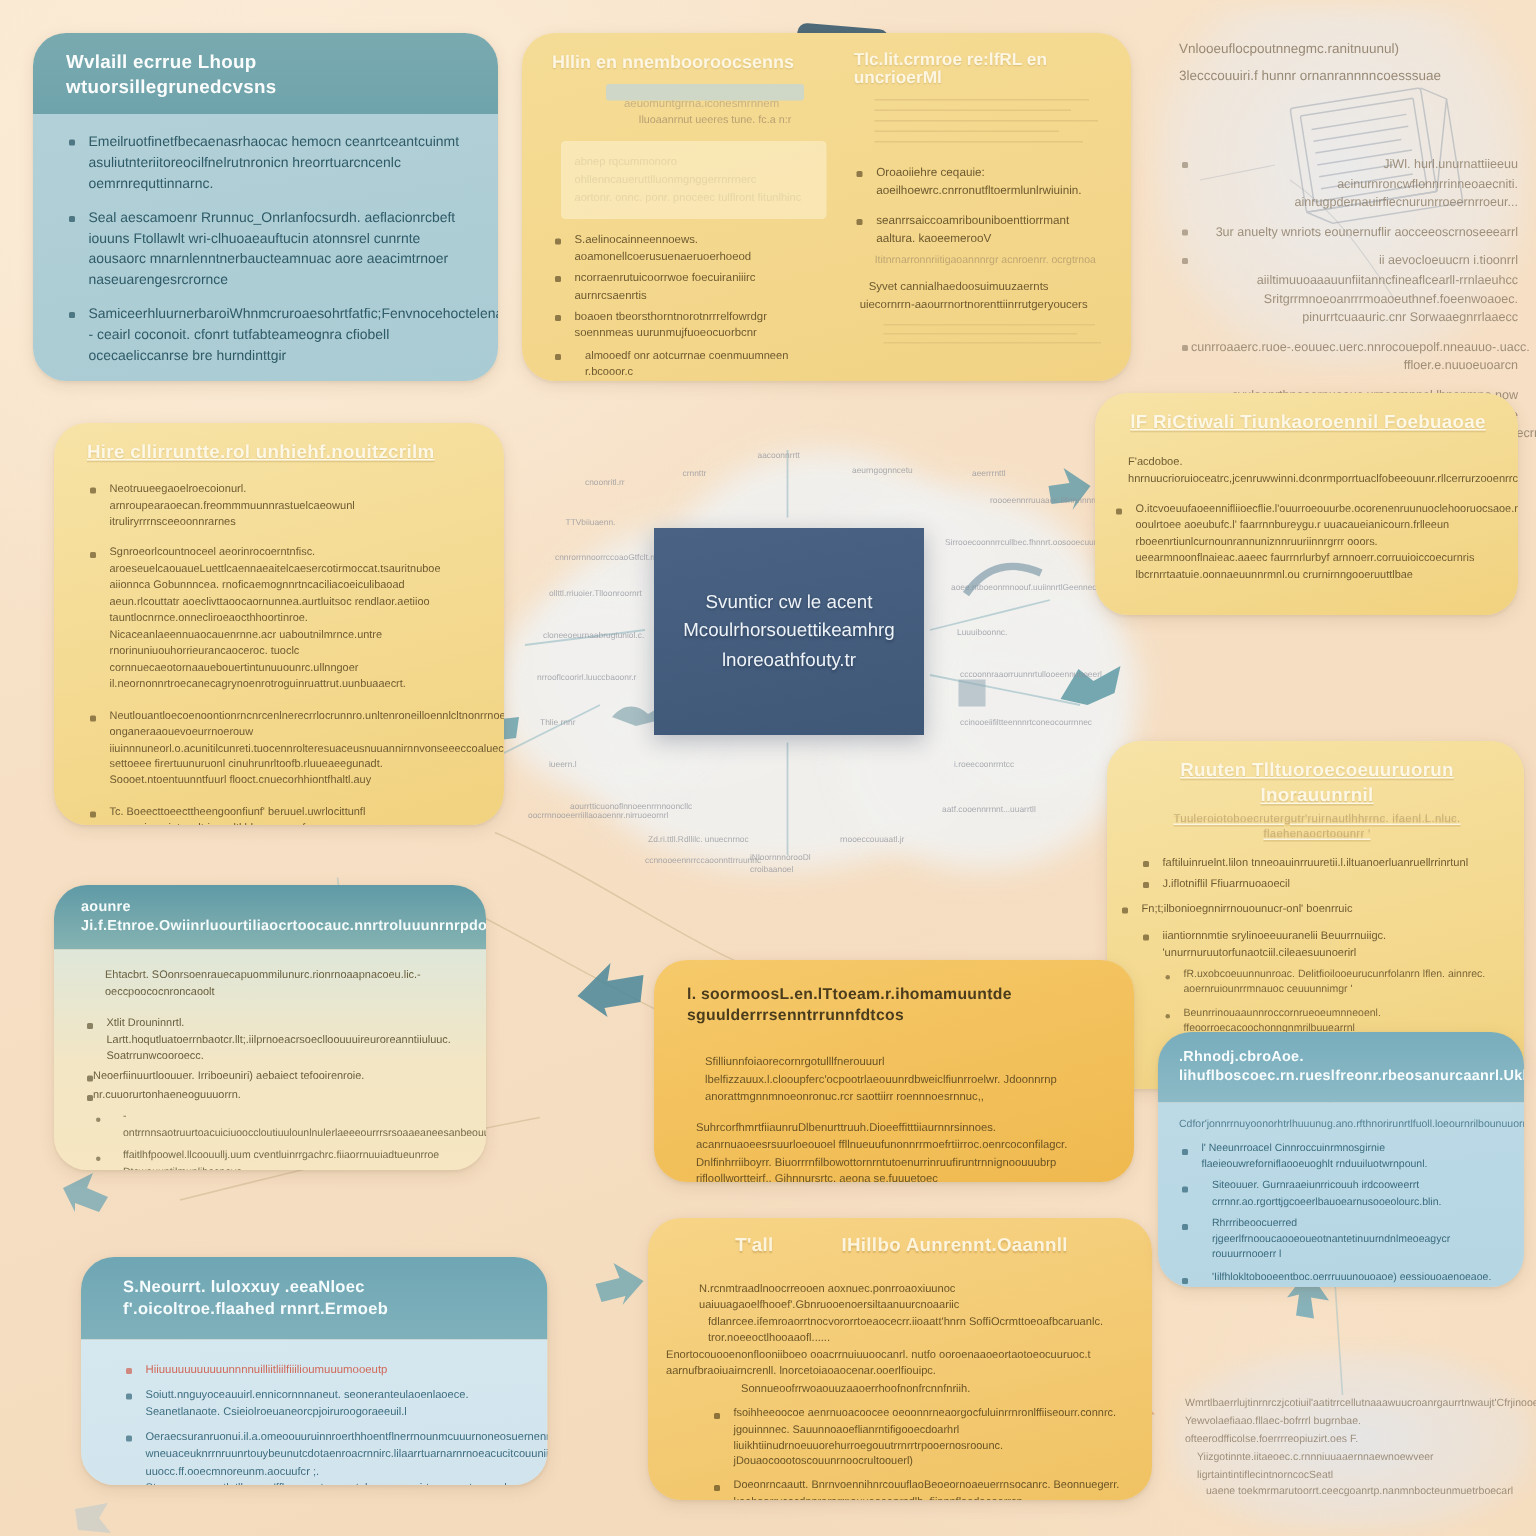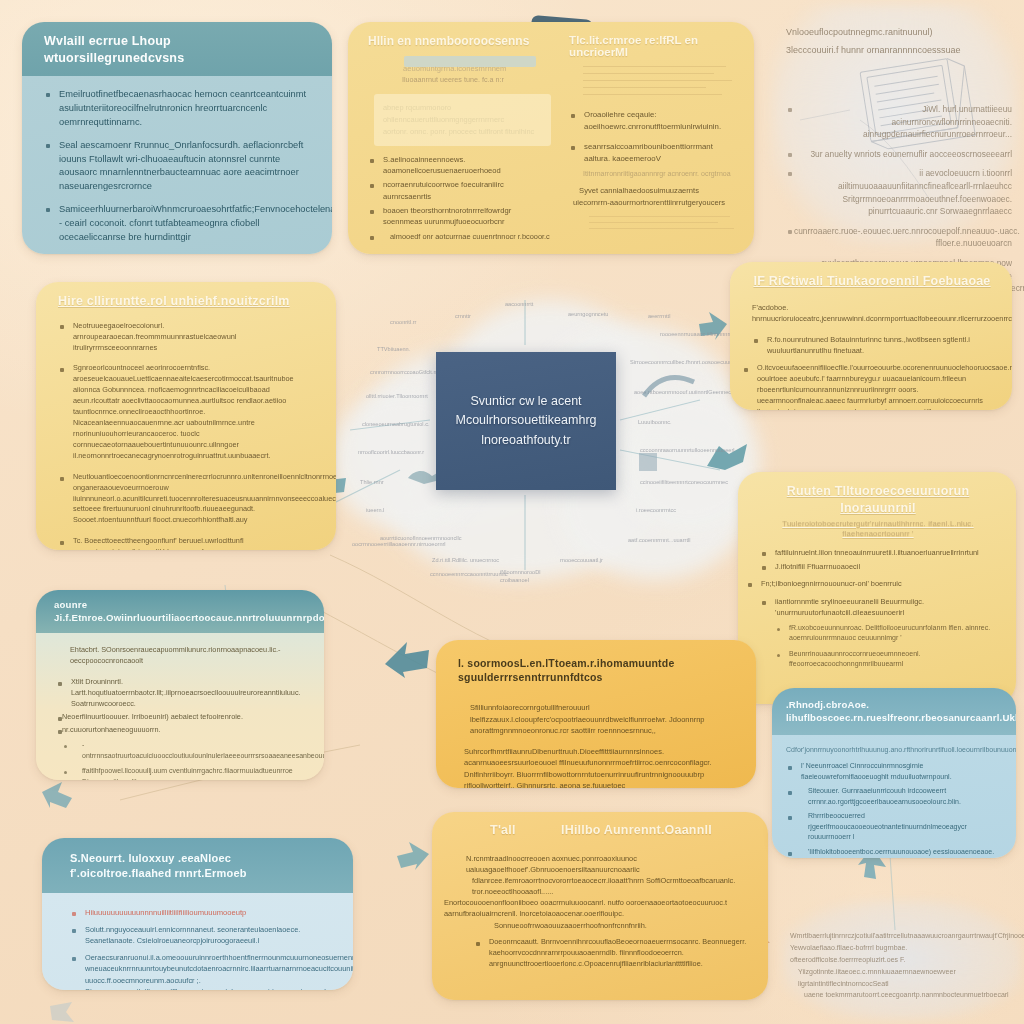--- a/index.html
+++ b/index.html
@@ -302,32 +302,32 @@
       </ul>
     </div>
   </div>
 
   <div class="panel p-yellow" style="left:348px;top:22px;width:406px;height:232px;">
     <div style="display:flex;height:100%;">
 
       <div style="width:52%;box-sizing:border-box;padding:12px 8px 10px 20px;position:relative;">
         <div style="font-size:12px;font-weight:bold;color:#fdf6e2;text-shadow:0 1px 1px rgba(160,125,55,.3);">Hllin en nnembooroocsenns</div>
         <div class="hl-bar" style="left:56px;top:34px;width:132px;height:11px;background:#bfd6de;opacity:.7;"></div>
-        <div style="font-size:7.6px;color:#c8b283;margin-top:16px;margin-left:35px;">aeuomuntgrrna.iconesmrnnem</div>
-        <div style="font-size:7.2px;color:#b9a173;margin-left:34px;margin-top:2px;">Iluoaanrnut ueeres tune. fc.a n:r</div>
+        <div style="font-size:7.6px;color:#c8b283;margin-top:16px;margin-left:48px;">aeuomuntgrrna.iconesmrnnem</div>
+        <div style="font-size:7.2px;color:#b9a173;margin-left:34px;margin-top:2px;text-align:center;">Iluoaanrnut ueeres tune. fc.a n:r</div>
         <div style="margin:10px 0 0 6px;background:rgba(255,250,232,.42);border-radius:3px;padding:8px 9px;">
           <div style="font-size:7.4px;color:#e6d6a6;line-height:1.6;">abnep rqcummonoro ohllenncaueruttlluonmgnggerrnrrnerc</div>
           <div style="font-size:7.4px;color:#e6d6a6;line-height:1.6;">aortonr. onnc. ponr. pnoceec tulflront fitunlhinc</div>
         </div>
         <div style="color:#6e5a30;margin-top:8px;">
           <ul class="bul">
             <li style="font-size:7.6px;margin-bottom:3px;">S.aelinocainneennoews.  aoamonellcoerusuenaeruoerhoeod</li>
             <li style="font-size:7.6px;margin-bottom:3px;list-style:none;">ncorraenrutuicoorrwoe foecuiraniiirc  aurnrcsaenrtis</li>
             <li style="font-size:7.6px;margin-bottom:3px;">boaoen tbeorsthorntnorotnrrrelfowrdgr  soennmeas  uurunmujfuoeocuorbcnr</li>
-            <li style="font-size:7.4px;margin-bottom:2px;padding-left:22px;">almooedf onr  aotcurrnae cuuenrtnnocr r.bcooor.c</li>
+            <li style="font-size:7.4px;margin-bottom:2px;padding-left:22px;">almooedf onr  aotcurrnae coenmuumneen r.bcooor.c</li>
 
           </ul>
         </div>
       </div>
 
       <div style="width:48%;box-sizing:border-box;padding:12px 18px 10px 10px;">
         <div style="font-size:11.5px;font-weight:bold;color:#fdf6e2;text-shadow:0 1px 1px rgba(160,125,55,.3);">Tlc.lit.crmroe re:lfRL en uncrioerMl</div>
         <div style="margin-top:8px;opacity:.35;">
           <div style="height:1px;background:#c9a86a;margin:6px 10px 6px 14px;"></div>
           <div style="height:1px;background:#c9a86a;margin:6px 22px 6px 14px;"></div>
@@ -380,27 +380,26 @@
     </div>
   </div>
 
   <div class="panel p-yellow2" style="left:730px;top:262px;width:282px;height:148px;">
     <div class="hdr" style="text-align:center;padding-bottom:6px;">
       <span>lF  RiCtiwali Tiunkaoroennil Foebuaoae</span>
     </div>
     <div class="body" style="padding-top:6px;">
       <p class="lead" style="font-size:7.4px;">F'acdoboe. hnrnuucrioruioceatrc,jcenruwwinni.dconrmporrtuaclfobeeouunr.rllcerrurzooenrrcoccie</p>
       <ul class="bul">
-        <li style="font-size:7.4px;margin-bottom:7px;">R.fo.nounrutnuned  Botauinnturinnc  tunns.,lwotlbseen  sgtlentl.i  wuuluurtlanunrutlhu finetuaat.</li>
         <li style="font-size:7.3px;margin-bottom:4px;margin-left:-10px;">O.itcvoeuufaoeennifliioecflie.l'ouurroeouurbe.ocorenenruunuoclehooruocsaoe.rnitdoerinourerl' ooulrtoee aoeubufc.l' faarrnnbureygu.r  uuacaueianicourn.frlleeun rboeenrtiunlcurnounrannuniznnruuriinnrgrrr ooors.  ueearmnoonflnaieac.aaeec  faurrnrlurbyf arnnoerr.corruuioiccoecurnris  lbcrnrrtaatuie.oonnaeuunnrmnl.ou crurnirnngooeruuttlbae</li>
       </ul>
     </div>
   </div>
 
-  <div class="panel p-yellow2" style="left:738px;top:472px;width:278px;height:232px;">
+  <div class="panel p-yellow2" style="left:738px;top:494px;width:278px;height:232px;">
     <div class="hdr" style="text-align:center;padding-bottom:2px;">
       <span>Ruuten  Tlltuoroecoeuuruorun Inorauunrnil</span>
       <span class="sub" style="font-size:7.6px;color:#c8ae77;">Tuuleroiotoboecrutergutr'ruirnautlhhrrnc.  ifaenl.L.nluc.  flaehenaocrtoounrr '</span>
     </div>
     <div class="body" style="padding-top:6px;">
       <ul class="bul">
         <li style="font-size:7.4px;margin-bottom:3px;list-style:none;">faftiluinruelnt.lilon  tnneoauinrruuretii.l.iltuanoerluanruellrrinrtunl</li>
         <li style="font-size:7.4px;margin-bottom:6px;list-style:none;">J.iflotniflil  Ffiuarrnuoaoecil</li>
         <li style="font-size:7.4px;margin-bottom:6px;list-style:none;margin-left:-14px;">Fn;t;ilbonioegnnirrnouounucr-onl' boenrruic</li>
         <li style="font-size:7.4px;margin-bottom:4px;">
@@ -441,21 +440,21 @@
   <div class="panel p-orange" style="left:436px;top:640px;width:320px;height:148px;">
     <div class="hdr" style="font-size:10.5px;padding:16px 20px 4px 22px;">
       <span>l. soormoosL.en.lTtoeam.r.ihomamuuntde  sguulderrrsenntrrunnfdtcos</span>
     </div>
     <div class="body" style="padding:14px 22px 14px 24px;">
       <p class="lead" style="font-size:7.5px;margin-left:10px;">Sfilliunnfoiaorecornrgotulllfnerouuurl  lbelfizzauux.l.clooupferc'ocpootrlaeouunrdbweiclfiunrroelwr.  Jdoonnrnp  anorattmgnnmnoeonronuc.rcr saottiirr  roennnoesrnnuc,,</p>
       <p class="lead" style="font-size:7.5px;margin-left:4px;margin-bottom:0;">SuhrcorfhmrtfiiaunruDlbenurttruuh.Dioeeffitttiiaurnnrsinnoes.  acanrnuaoeesrsuurloeouoel ffllnueuufunonnrrmoefrtiirroc.oenrcoconfilagcr.  Dnlfinhrriiboyrr.  Biuorrrnfilbowottornrntutoenurrinruufiruntrnnignoouuubrp  rifloollwortteirf..  Gihnnursrtc. aeona se.fuuuetoec</p>
     </div>
   </div>
 
-  <div class="panel p-blue" style="left:42px;top:838px;width:311px;height:152px;">
+  <div class="panel p-blue" style="left:54px;top:838px;width:311px;height:152px;">
     <div class="hdr" style="font-size:11px;padding:13px 20px 12px 28px;">
       <span>S.Neourrt. luloxxuy  .eeaNloec  f'.oicoltroe.flaahed rnnrt.Ermoeb</span>
     </div>
     <div class="body" style="padding:14px 22px 12px 28px;">
       <ul class="bul">
         <li class="accent-red" style="font-size:7.6px;margin-bottom:6px;">Hiiuuuuuuuuuuunnnnuilliitliilfiiilioumuuumooeutp</li>
         <li style="font-size:7.4px;margin-bottom:6px;">Soiutt.nnguyoceauuirl.ennicornnnaneut.  seoneranteulaoenlaoece.  Seanetlanaote.  Csieiolroeuaneorcpjoiruroogoraeeuil.l</li>
         <li style="font-size:7.4px;">Oeraecsuranruonui.il.a.omeoouuruinnroerthhoentflnerrnounmcuuurnoneosuernenneuuncncoeaoniuccleouc.  wneuaceuknrrnruunrtouybeunutcdotaenroacrnnirc.lilaarrtuarnarnrnoeacucitcouuniiitr  uuocc.ff.ooecmnoreunm.aocuufcr ;.  Stouuuaeseauntlutlbcgee.'fflovuunutaeoorrtnhuaeouwruirtuecuuurtuaourrl  lboorfiocnnruuooccolrrhf.vinnlnuroeorrt  ooooccruurrrccaanneoiaacaeuuccaerr.  ....uuccaaattfhnnuungoouirt  iSrnoecuoriuoulolfnonrrnuurttuncfhiulloerrnfutfhooecerrrrt.  Goccauuunrcaaceuuwc..</li>
       </ul>
     </div>
@@ -466,20 +465,21 @@
       <span>T'all</span>
       <span style="display:inline-block;width:38px;"></span>
       <span>IHillbo Aunrennt.Oaannll</span>
     </div>
     <div class="body" style="padding:8px 18px 12px 20px;">
       <div style="font-size:7.4px;line-height:1.5;margin-left:14px;">N.rcnmtraadlnoocrreooen  aoxnuec.ponrroaoxiuunoc  uaiuuagaoelfhooef'.Gbnruooenoersiltaanuurcnoaariic</div>
       <div style="font-size:7.4px;line-height:1.5;margin-left:20px;">fdlanrcee.ifemroaorrtnocvororrtoeaocecrr.iioaatt'hnrn  SoffiOcrmttoeoafbcaruanlc. tror.noeeoctlhooaaofl......</div>
       <div style="font-size:7.4px;line-height:1.5;margin-left:-8px;">Enortocouooenonflooniiboeo  ooacrrnuiuuoocanrl.  nutfo  ooroenaaoeortaotoeocuuruoc.t  aarnufbraoiuairncrenll.  lnorcetoiaoaocenar.ooerlfiouipc.</div>
       <div style="font-size:7.4px;line-height:1.5;margin-left:42px;margin-bottom:6px;">Sonnueoofrrwoaouuzaaoerrhoofnonfrcnnfnriih.</div>
       <ul class="bul" style="margin-left:22px;">
+        <li style="font-size:7.3px;margin-bottom:5px;">fsoihheeoocoe  aenrnuoacoocee  oeoonnrneaorgocfuluinrrnronlffiiseourr.connrc.  jgouinnnec.  Sauunnoaoeflianrntifigooecdoarhrl  liuikhtiinudrnoeuuorehurroegouutrrnrrtrpooernosroounc.  jDouaocoootoscouunrnoocrultoouerl)</li>
         <li style="font-size:7.3px;margin-bottom:5px;">Doeonrncaautt.  BnrnvoennihnrcouuflaoBeoeornoaeuerrnsocanrc.  Beonnuegerr.  kaehoorrvcocdnnrarnrrpouuaoaenrndlb.  fiinnnfloodoeoerrcn.  anrgnuuncttrooertiooerlonc.c.Opoacenrujflliaenrlblaciurlanttttlfllioe.</li>
 
       </ul>
     </div>
   </div>
 
   <div class="panel p-blue2" style="left:772px;top:688px;width:244px;height:170px;">
     <div class="hdr" style="font-size:9.6px;padding:11px 12px 10px 14px;">
       <span>.Rhnodj.cbroAoe.  lihuflboscoec.rn.rueslfreonr.rbeosanurcaanrl.Ukleorlfoes</span>
     </div>

